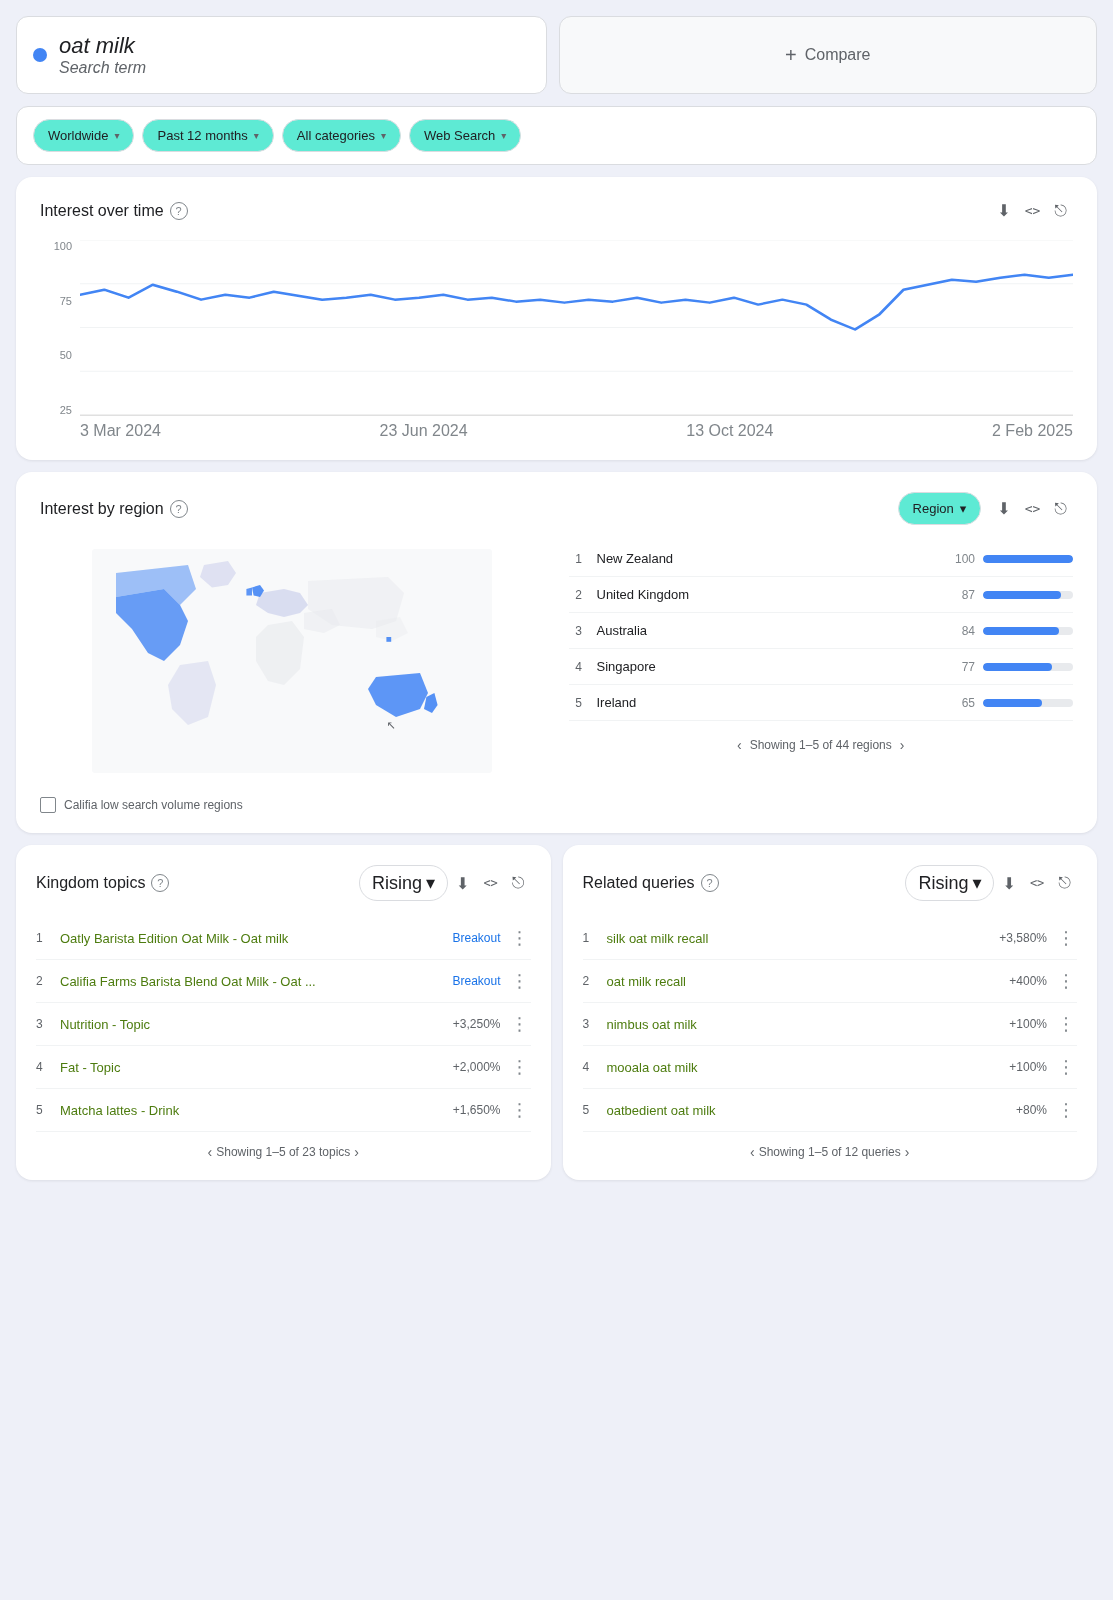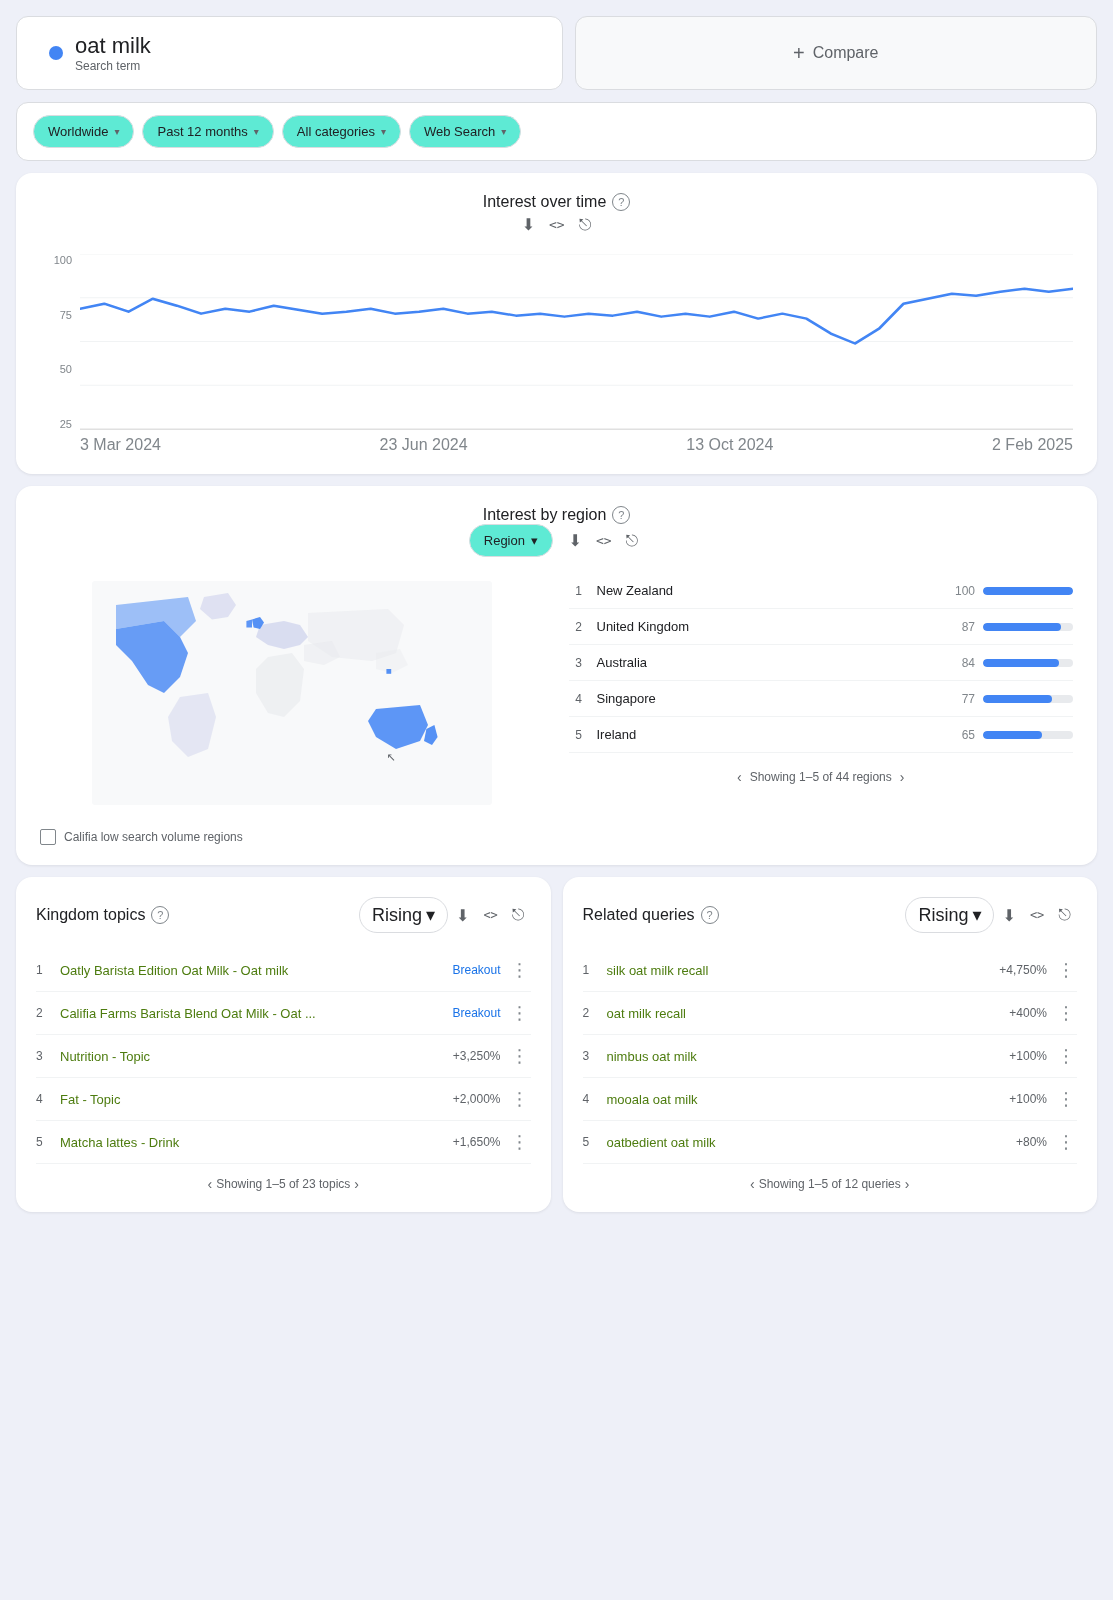--- a/index.html
+++ b/index.html
@@ -29,37 +29,38 @@
       gap: 12px;
       align-items: stretch;
     }
     .search-term-card {
       flex: 1;
       display: flex;
       align-items: center;
       gap: 12px;
       border: 1px solid #dadce0;
       border-radius: 12px;
-      padding: 16px 32px;
+      padding: 16px 16px;
       background: #fff;
+      font-style: italic;
     }
     .search-dot {
       width: 14px;
       height: 14px;
       border-radius: 50%;
       background: #4285f4;
       flex-shrink: 0;
     }
     .search-term-text .term-name {
       font-size: 22px;
       font-weight: 500;
       color: #202124;
     }
     .search-term-text .term-label {
-      font-size: 12px;
+      font-size: 16px;
       color: #5f6368;
     }
     .compare-card {
       flex: 1;
       display: flex;
       align-items: center;
       justify-content: center;
       gap: 8px;
       border: 1px solid #dadce0;
       border-radius: 12px;
@@ -98,21 +99,20 @@
     .filter-btn .chevron {
       font-size: 10px;
       color: #5f6368;
     }
     
     .section-header {
       display: flex;
       justify-content: space-between;
       align-items: center;
       margin-bottom: 16px;
-      flex-direction: column;
     }
     .section-title {
       font-size: 16px;
       font-weight: 500;
       color: #202124;
       display: flex;
       align-items: center;
       gap: 6px;
     }
     .help-icon {
@@ -667,21 +667,21 @@
           </button>
           <button class="icon-btn">⬇</button>
           <button class="icon-btn" style="font-family:monospace;font-size:12px;">&lt;&gt;</button>
           <button class="icon-btn">⎋</button>
         </div>
       </div>
 
       <div class="related-item">
         <span class="item-rank">1</span>
         <span class="item-name">silk oat milk recall</span>
-        <span class="item-value">+4,750%</span>
+        <span class="item-value">+3,580%</span>
         <button class="more-btn">⋮</button>
       </div>
       <div class="related-item">
         <span class="item-rank">2</span>
         <span class="item-name">oat milk recall</span>
         <span class="item-value">+400%</span>
         <button class="more-btn">⋮</button>
       </div>
       <div class="related-item">
         <span class="item-rank">3</span>

